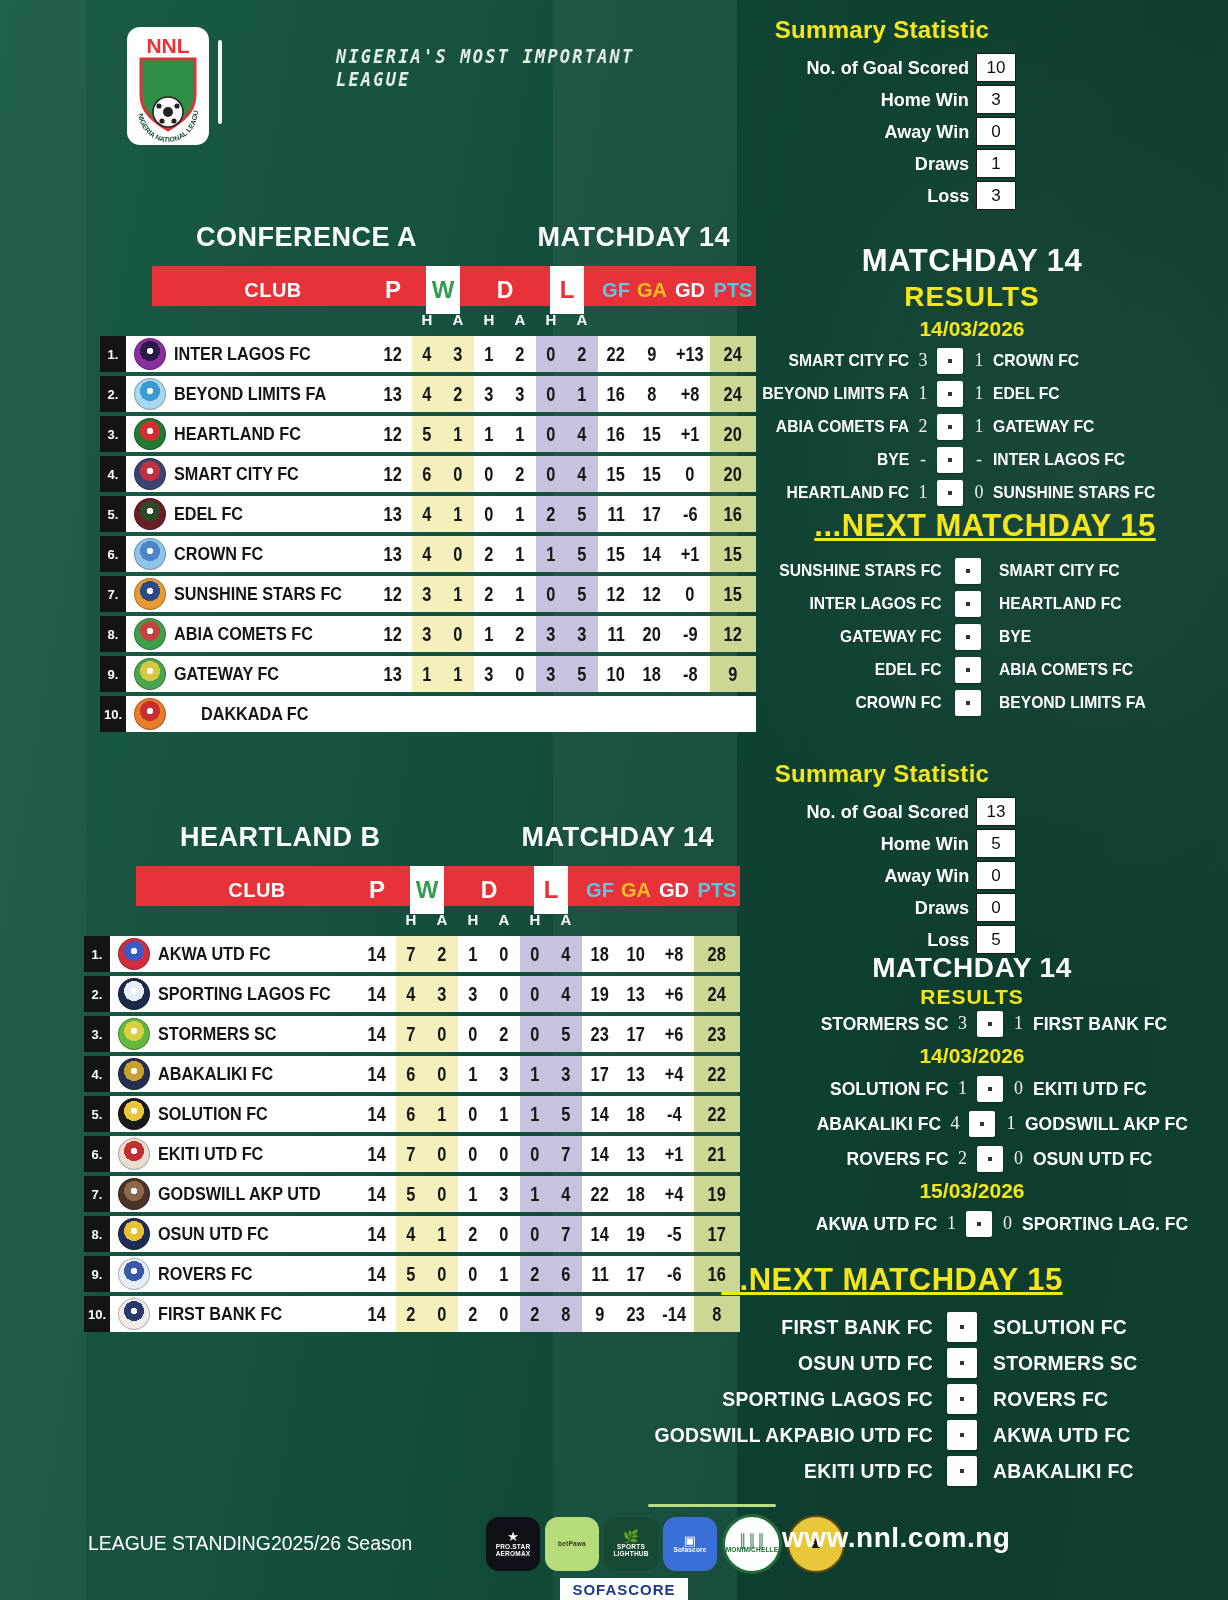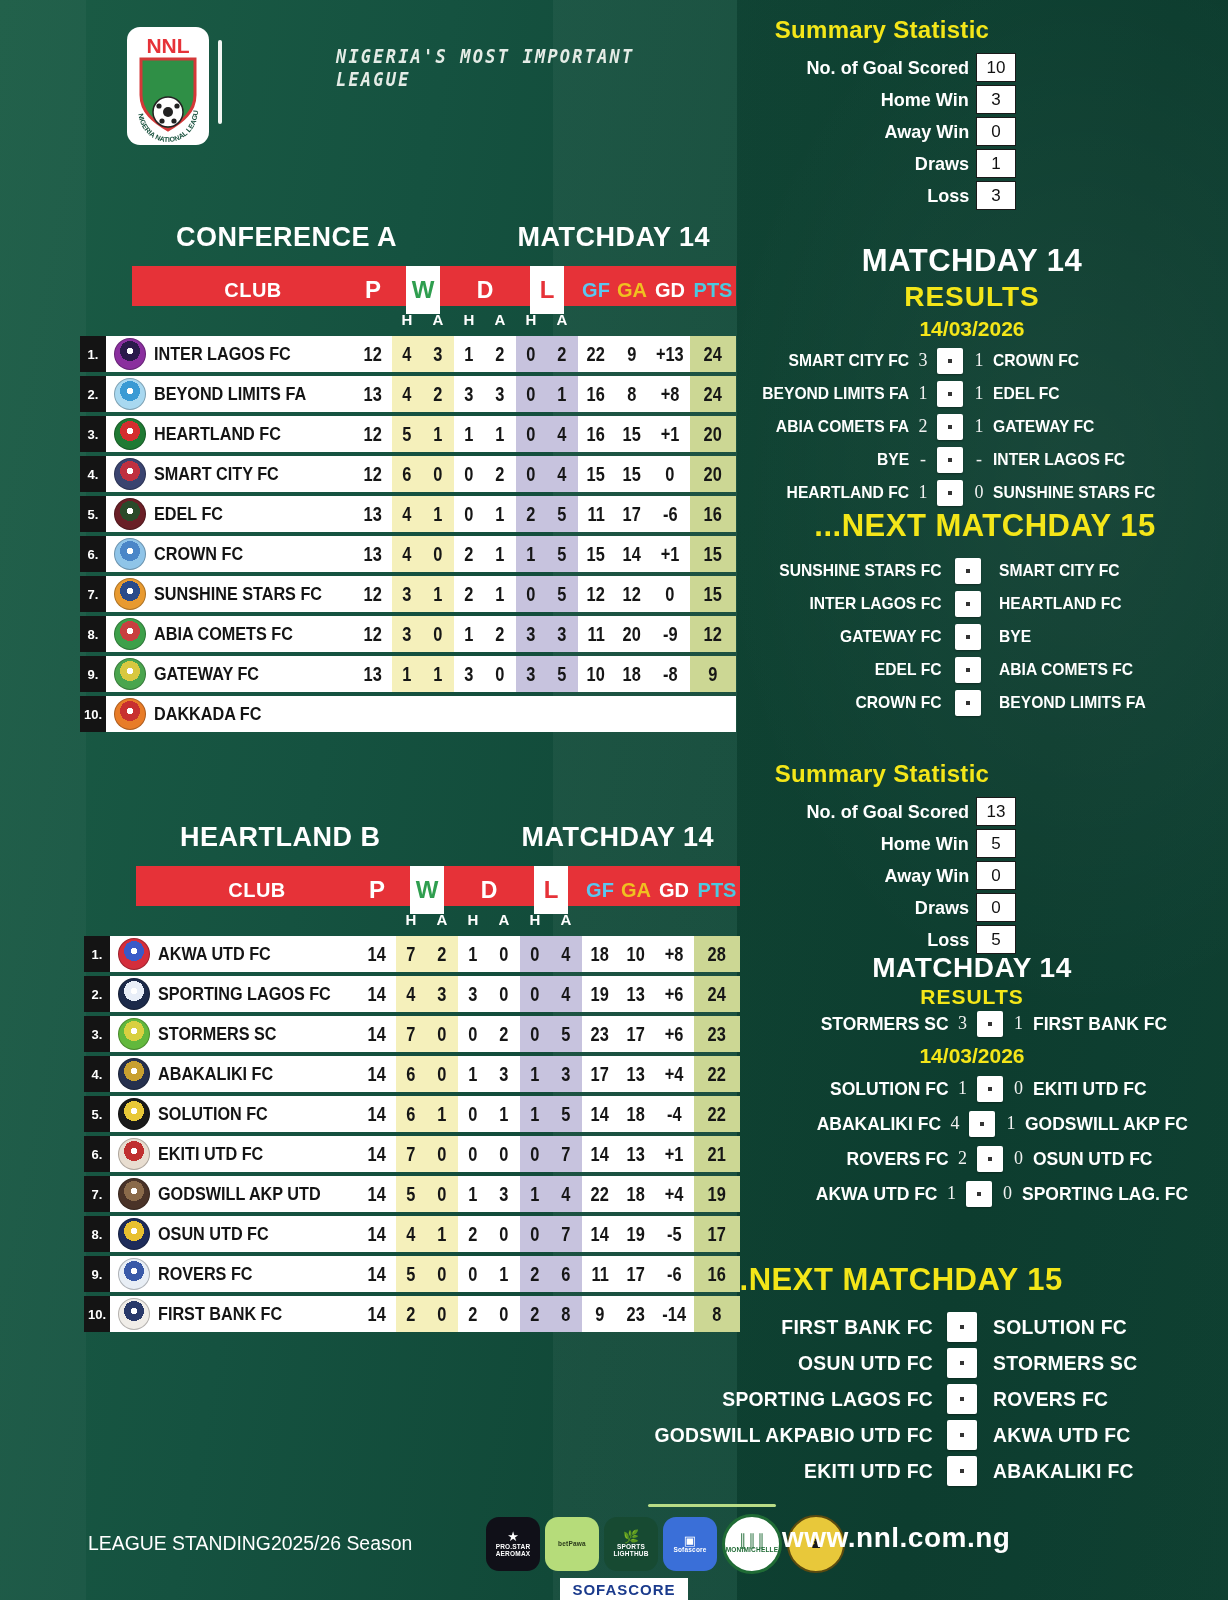--- a/index.html
+++ b/index.html
@@ -77,21 +77,21 @@
     column-gap:4px;margin-bottom:6px;height:27px;}
   .res-b .match-row{grid-template-columns:1fr 20px 28px 20px .82fr;height:29px;}
   .m-home,.m-away{color:#fff;font-weight:bold;font-size:17px;white-space:nowrap;}
   .res-b .m-home,.res-b .m-away{font-size:19px;}
   .m-home{text-align:right;transform:scaleX(.92);transform-origin:100% 50%;}
   .m-away{text-align:left;transform:scaleX(.92);transform-origin:0 50%;}
   .m-score{color:#f2f2f2;font-family:"Liberation Serif",serif;font-size:18px;}
   .m-box{width:26px;height:26px;background:#fff;border-radius:2px;display:flex;align-items:center;justify-content:center;
     box-shadow:0 1px 2px rgba(0,0,0,.35);}
   .m-dot{width:4px;height:4px;background:#333;}
-  .next-title{color:#f4e619;font-weight:bold;font-size:31px;letter-spacing:.5px;text-align:center;margin-bottom:14px;white-space:nowrap;}
+  .next-title{color:#f4e619;font-weight:bold;font-size:31px;letter-spacing:.5px;text-align:center;margin-bottom:14px;white-space:nowrap;text-decoration:underline;}
   .fix-row{display:grid;grid-template-columns:1fr 30px 1.15fr;align-items:center;column-gap:14px;margin-bottom:7px;height:26px;}
   .next-b .fix-row{grid-template-columns:1fr 32px 235px;height:29px;margin-bottom:7px;}
   .next-b .m-home,.next-b .m-away{font-size:21px;letter-spacing:.3px;}
   .next-b .m-box{width:30px;height:30px;}
 
   
   .footer{left:0;top:1496px;width:1228px;height:104px;}
   .season{position:absolute;left:88px;top:36px;color:#fff;font-size:20px;white-space:nowrap;transform:scaleX(.97);transform-origin:0 50%;}
   .sponsor-rule{position:absolute;left:648px;top:8px;width:128px;height:3px;background:#b9dc86;border-radius:2px;}
   .sponsors{position:absolute;left:486px;top:18px;display:flex;gap:5px;align-items:center;}
@@ -317,20 +317,21 @@
       </div>
       <div class="match-row">
         <span class="m-home">ROVERS FC</span>
         <span class="m-score">2</span>
         <span class="m-box">
           <span class="m-dot"></span>
         </span>
         <span class="m-score">0</span>
         <span class="m-away">OSUN UTD FC</span>
       </div>
+      <div class="res-date">15/03/2026</div>
       <div class="match-row">
         <span class="m-home">AKWA UTD FC</span>
         <span class="m-score">1</span>
         <span class="m-box">
           <span class="m-dot"></span>
         </span>
         <span class="m-score">0</span>
         <span class="m-away">SPORTING LAG. FC</span>
       </div>
     </div>
@@ -366,21 +367,21 @@
       </div>
       <div class="fix-row">
         <span class="m-home">EKITI UTD FC</span>
         <span class="m-box">
           <span class="m-dot"></span>
         </span>
         <span class="m-away">ABAKALIKI FC</span>
       </div>
     </div>
 
-  <div class="abs conf" id="conf-a" style="left:80px;top:222px;">
+  <div class="abs conf" id="conf-a" style="left:100px;top:222px;">
       <div class="conf-titlebar">
         <span class="conf-title">CONFERENCE A</span>
         <span class="conf-matchday">MATCHDAY 14</span>
       </div>
       <div class="rowwrap thead-wrap">
         <div></div>
         <div class="trow thead">
           <div class="hc hc-club" style="grid-column: 1 / 3;">CLUB</div>
           <div class="hc hc-p">P</div>
           <div class="cell" style="grid-column: 4 / 6;">
@@ -798,21 +799,21 @@
           <div class="cell numcell ">
             <span>-8</span>
           </div>
           <div class="cell numcell bg-pts">
             <span>9</span>
           </div>
         </div>
       </div>
       <div class="rowwrap">
         <div class="posbox">10.</div>
-        <div class="trow" style="grid-template-columns: 48px 196px 1fr;">
+        <div class="trow" style="grid-template-columns: 48px 196px 1fr; gap: 27px;">
           <div class="cell c-logo">
             <span class="logo-circle" style="background: radial-gradient(circle at 50% 40%, rgb(255, 255, 255) 0px, rgb(255, 255, 255) 3px, rgb(200, 48, 48) 3px, rgb(200, 48, 48) 10px, rgb(232, 124, 40) 10px);"></span>
           </div>
           <div class="cell c-name">
             <span>DAKKADA FC</span>
           </div>
         </div>
       </div>
     </div>
   <div class="abs conf" id="conf-b" style="left:84px;top:822px;">

